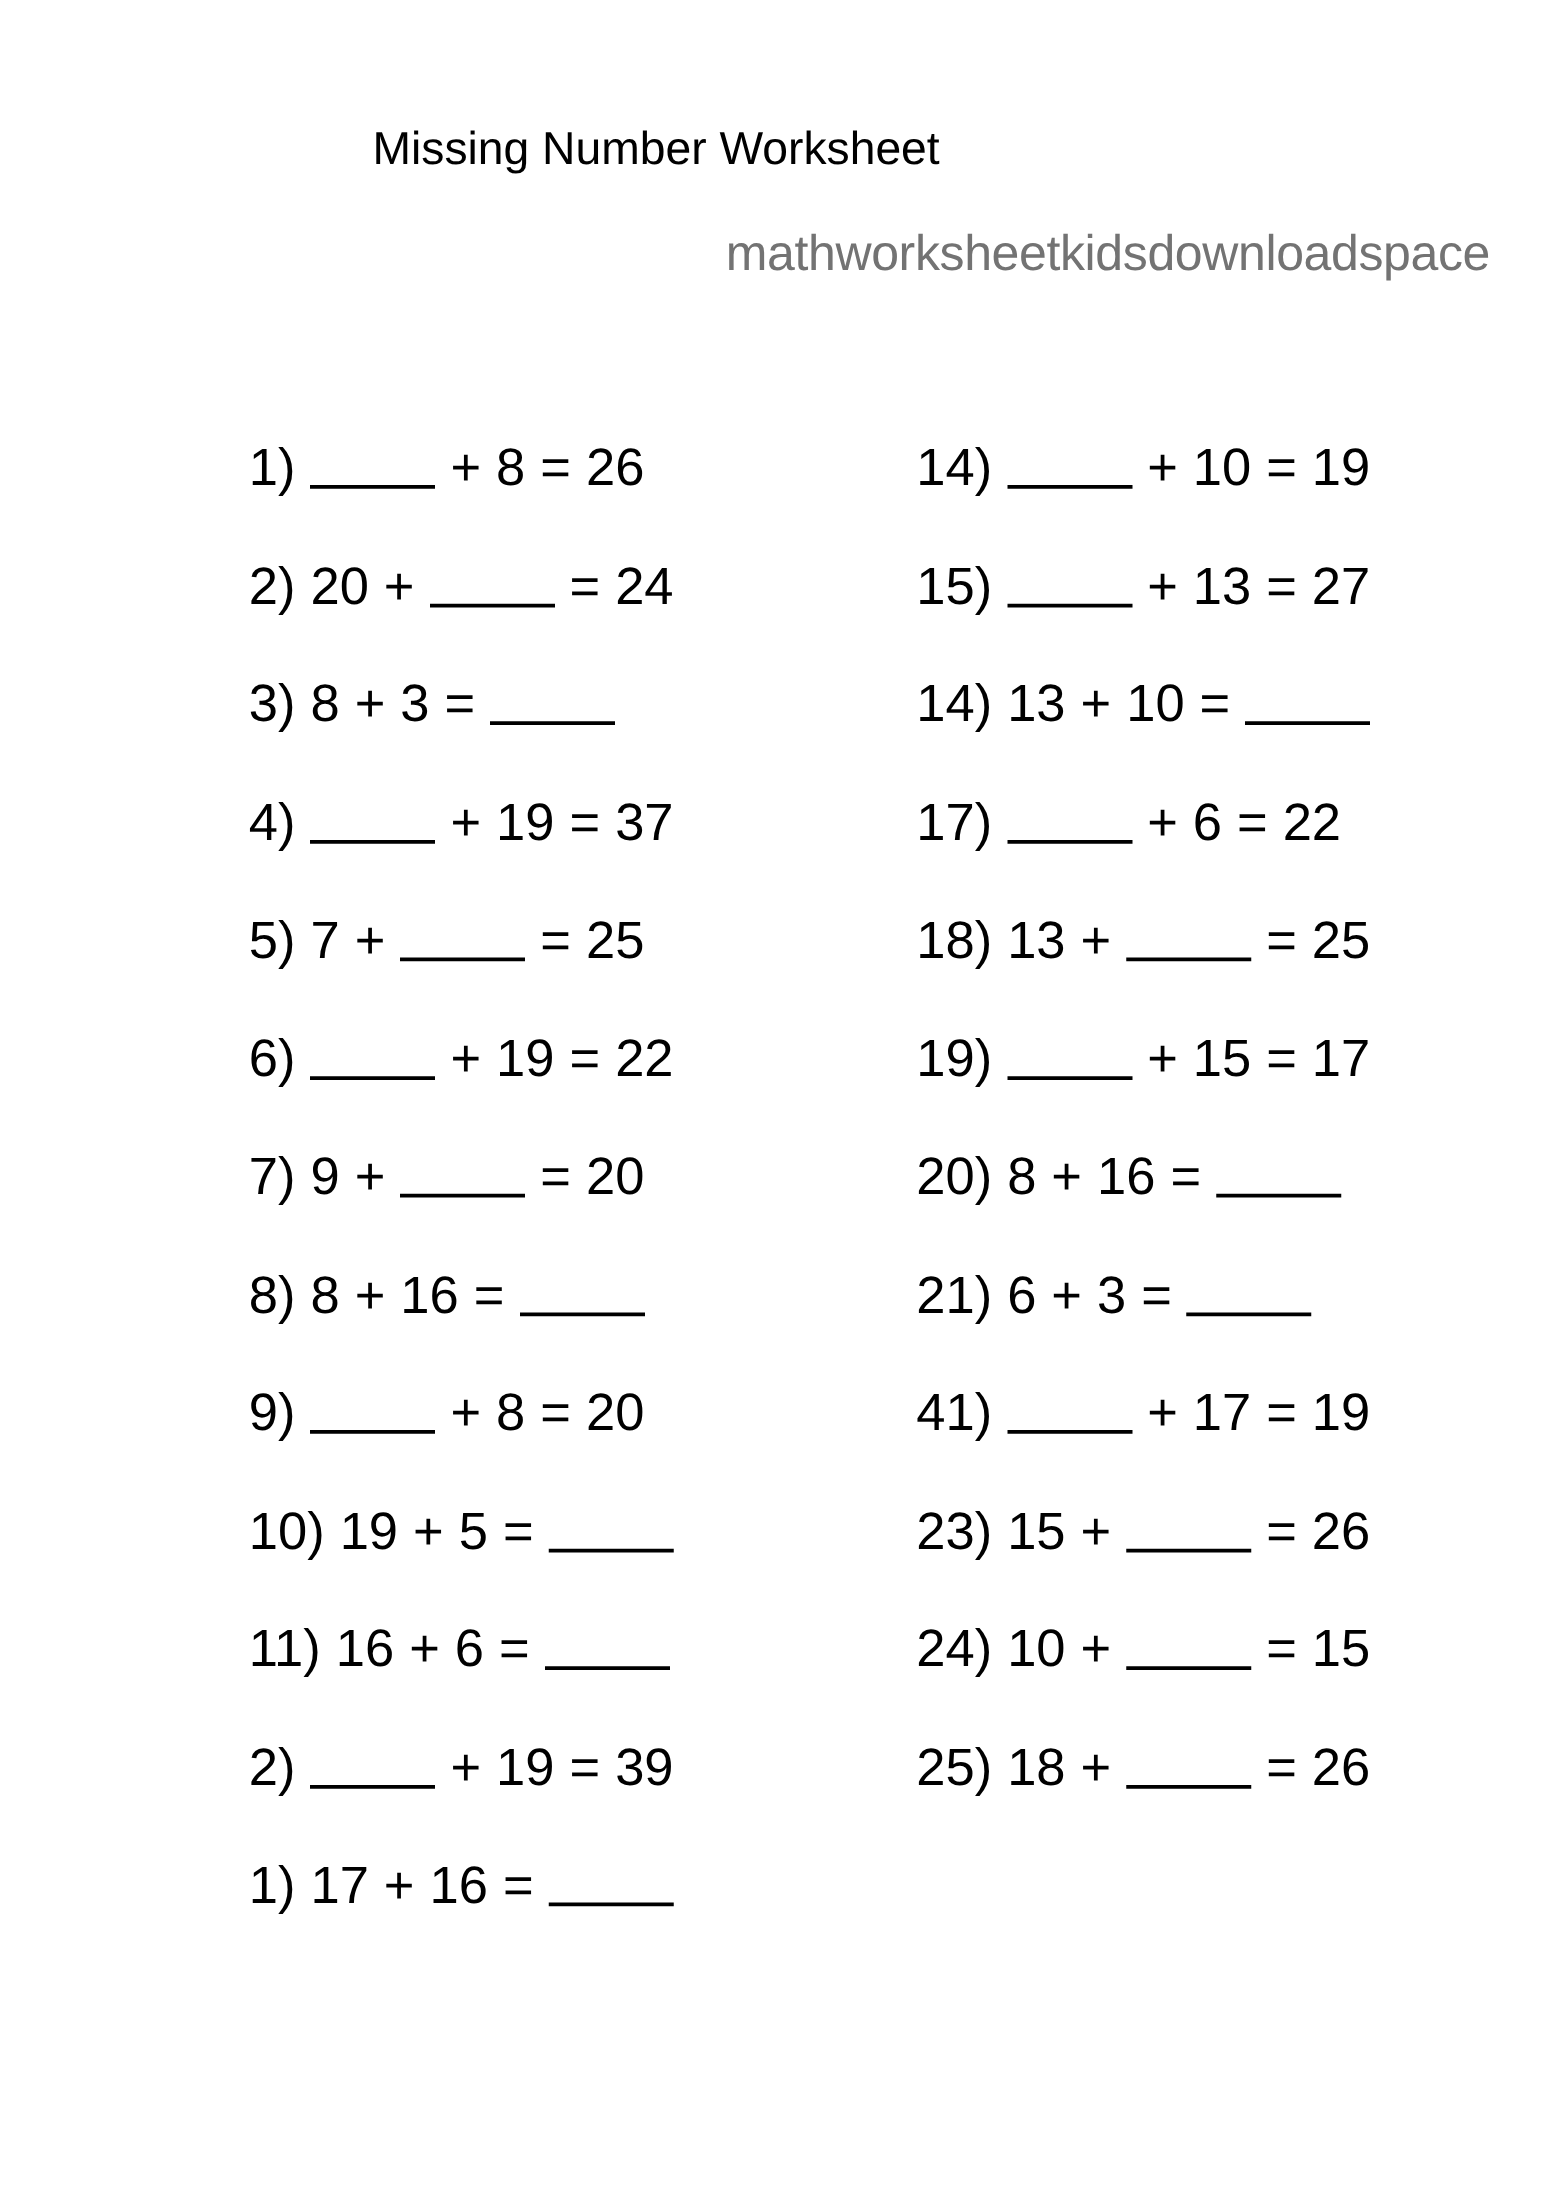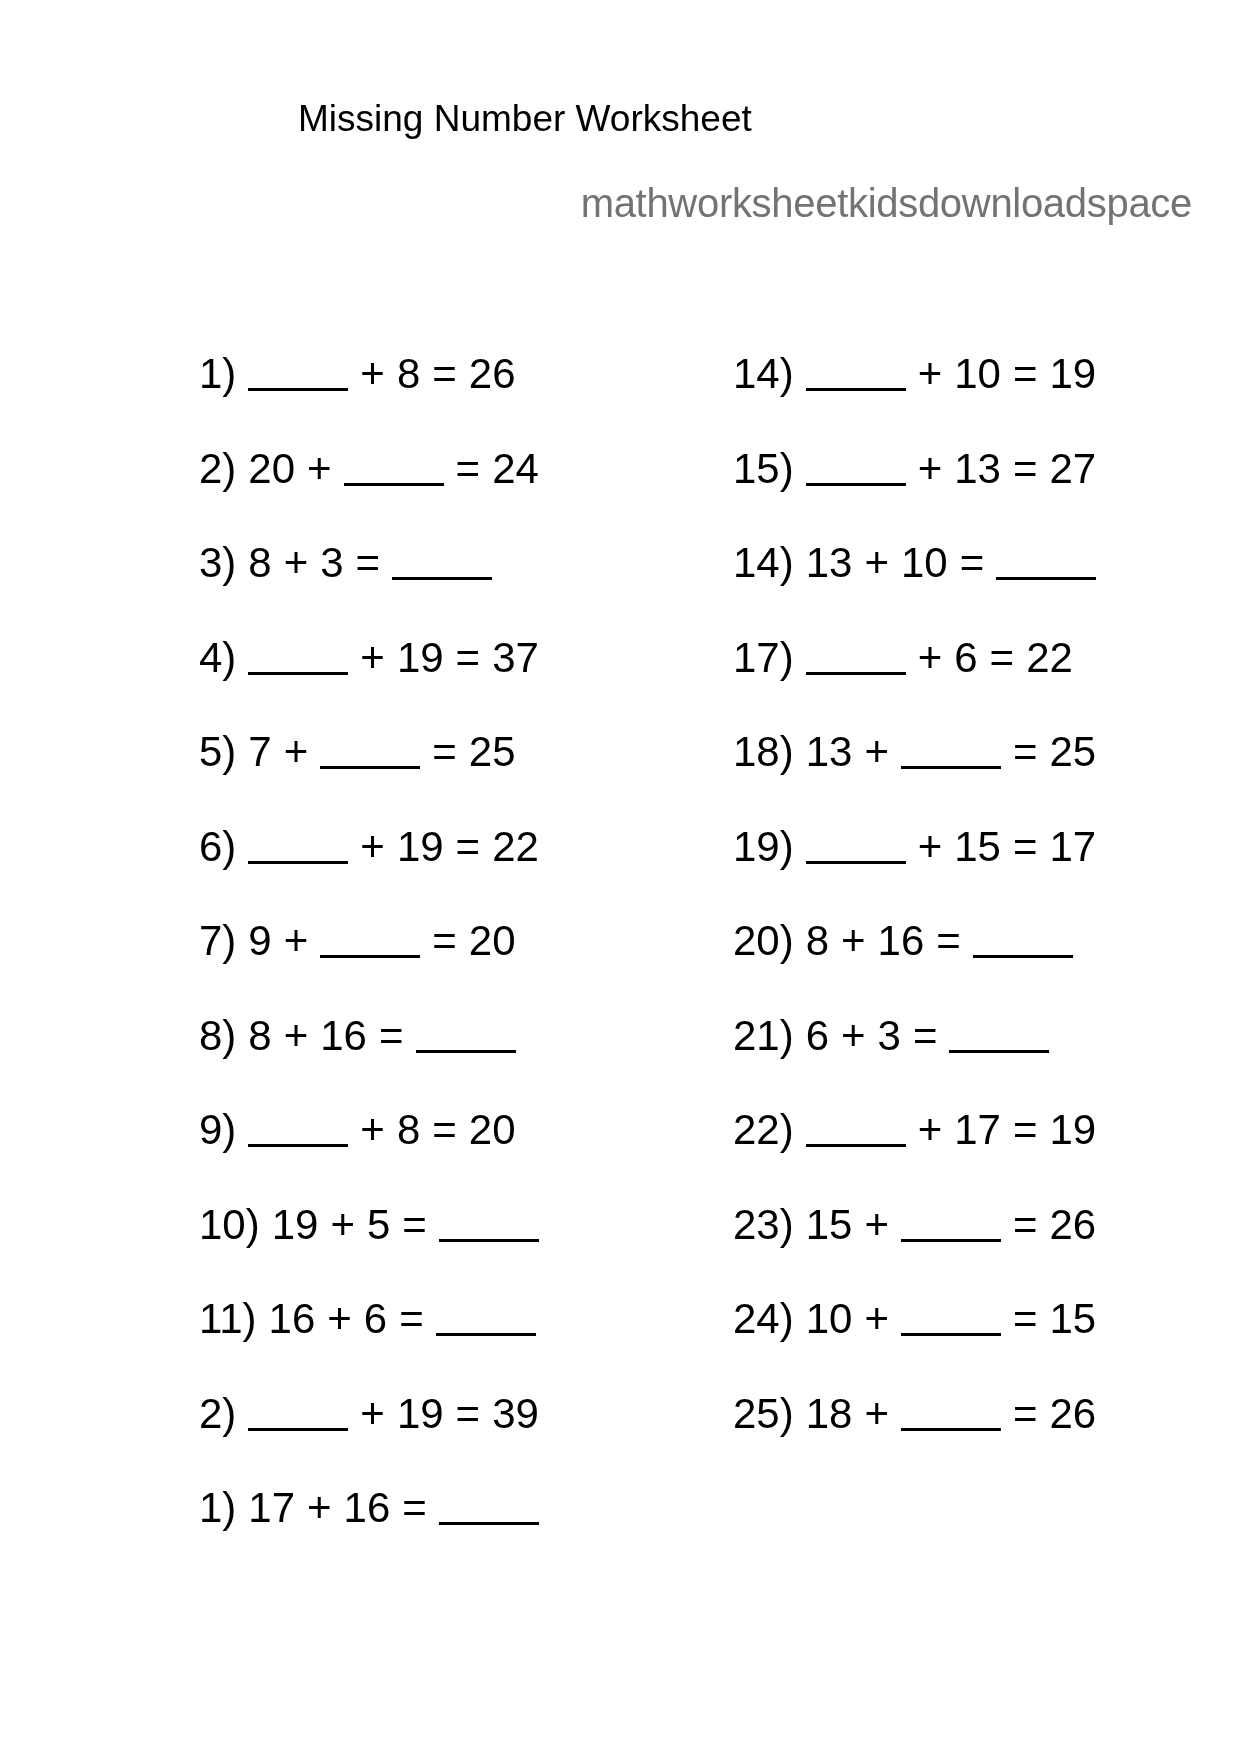--- a/index.html
+++ b/index.html
@@ -187,21 +187,21 @@
       </div>
       <div class="problem">
         <span class="num">21)</span>
         <span class="tok">6</span>
         <span class="tok">+</span>
         <span class="tok">3</span>
         <span class="tok">=</span>
         <span class="blank"></span>
       </div>
       <div class="problem">
-        <span class="num">22)</span>
+        <span class="num">41)</span>
         <span class="blank"></span>
         <span class="tok">+</span>
         <span class="tok">17</span>
         <span class="tok">=</span>
         <span class="tok">19</span>
       </div>
       <div class="problem">
         <span class="num">23)</span>
         <span class="tok">15</span>
         <span class="tok">+</span>

